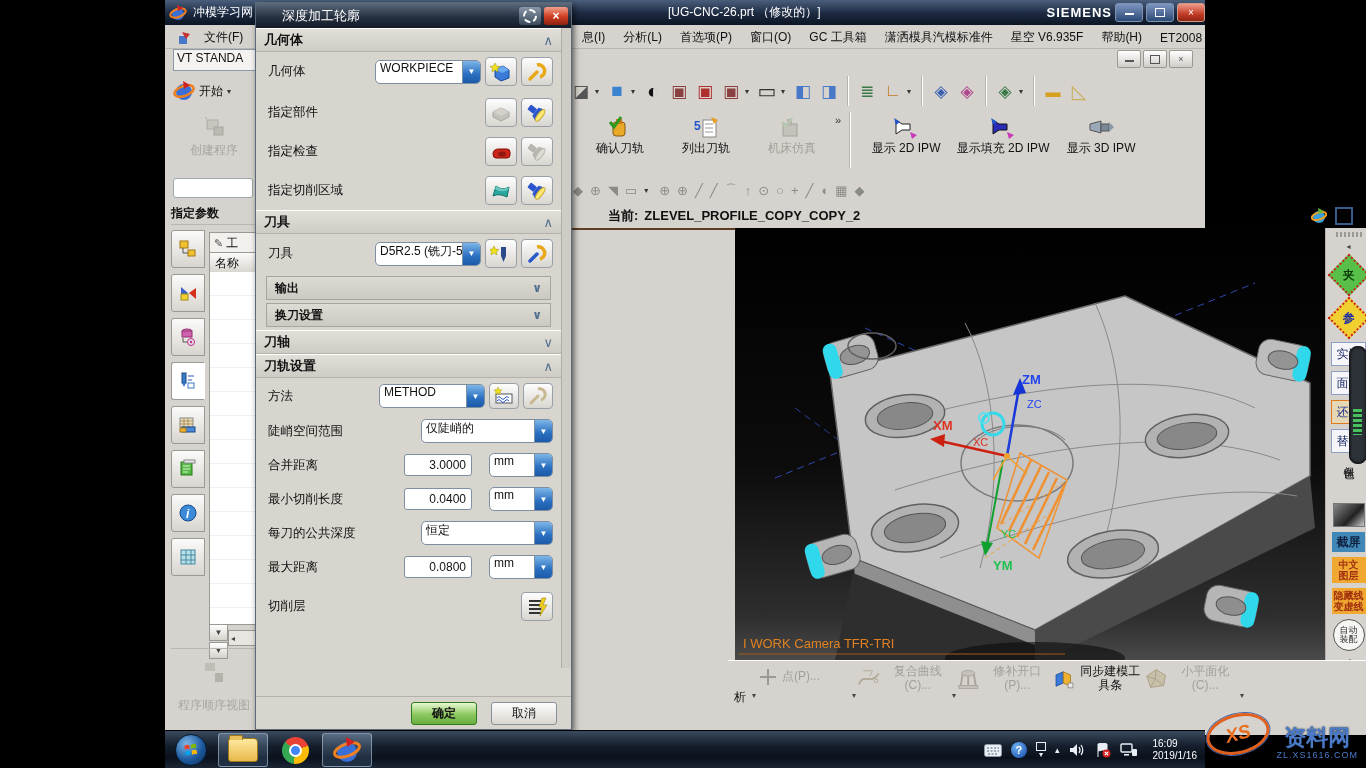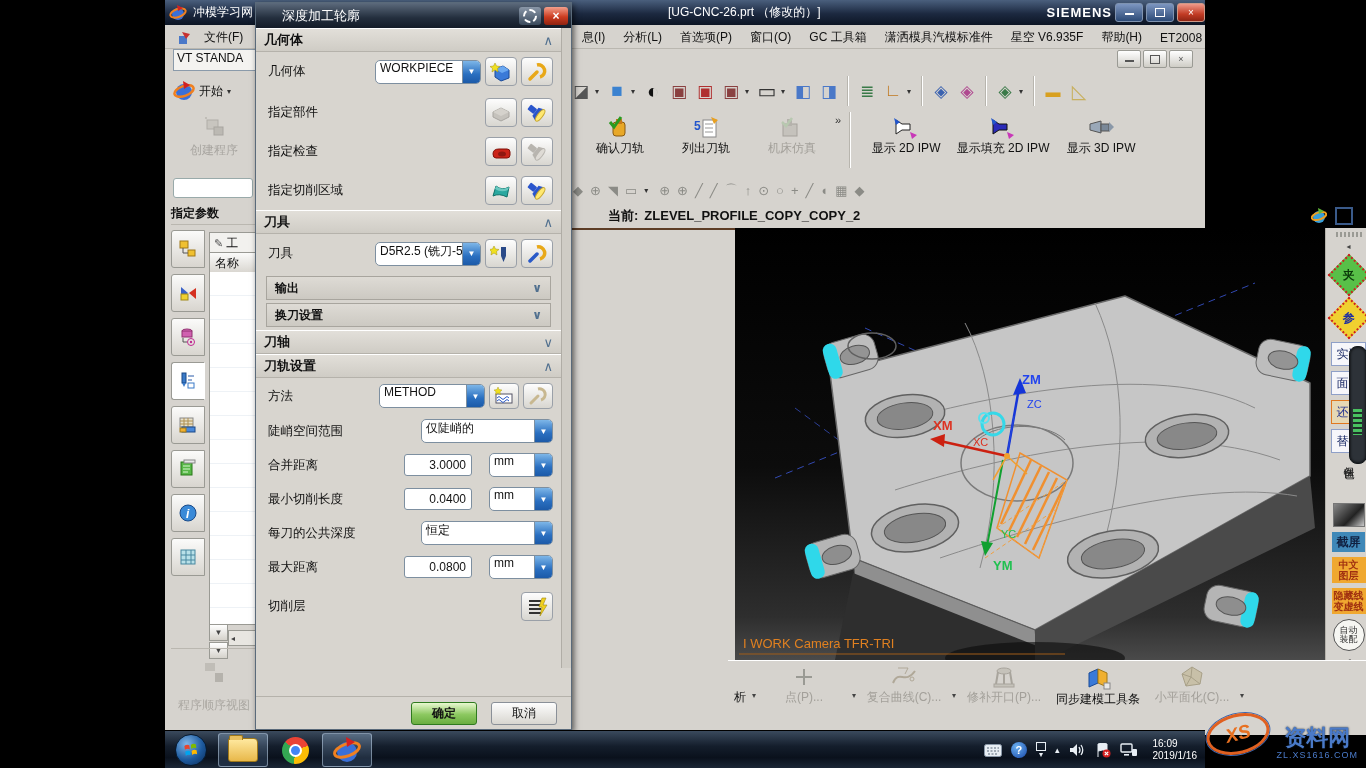--- a/index.html
+++ b/index.html
@@ -111,21 +111,21 @@
            display:flex;flex-direction:column;align-items:center;justify-content:center;}
   .rcircle{width:30px;height:30px;border:1px solid #555;border-radius:50%;background:#f6f6f2;color:#333;font-size:9px;line-height:1.05;
            display:flex;flex-direction:column;align-items:center;justify-content:center;}
   .navslider{left:1184px;top:346px;width:16px;height:116px;background:#2d3238;border-radius:8px;border:1px solid #14181c;z-index:20;
              box-shadow:inset 0 0 3px #000;}
   .navslider .ticks{position:absolute;left:3px;top:62px;width:9px;height:26px;
              background:repeating-linear-gradient(#49c060 0 3px,#1e3028 3px 5px);}
   .statusicons{left:1146px;top:205px;width:58px;height:22px;display:flex;align-items:center;gap:8px;}
   
   .botbar{left:563px;top:660px;width:642px;height:70px;background:#d6d3ce;border-top:1px solid #fff;display:flex;align-items:flex-start;padding-top:4px;}
-  .botitem{display:flex;flex-direction:column;align-items:center;gap:2px;width:96px;}
+  .botitem{display:flex;flex-direction:row;align-items:center;gap:2px;width:96px;}
   .botitem .lbl{font-size:12px;text-align:center;line-height:1.15;}
   .botsep{font-size:8px;color:#444;margin-top:26px;}
   
   .taskbar{left:165px;top:730px;width:1040px;height:38px;background:linear-gradient(#3a4a5d,#141e2c 40%,#0a111c 70%,#1c2838);border-top:1px solid #000;display:flex;align-items:center;z-index:40;}
   .tbtn{width:50px;height:34px;margin:0 1px;display:flex;align-items:center;justify-content:center;border-radius:3px;}
   .tbtn.active{background:linear-gradient(rgba(160,190,220,.35),rgba(60,90,130,.25));border:1px solid rgba(200,220,240,.5);box-sizing:border-box;}
   .orb{width:30px;height:30px;border-radius:50%;background:radial-gradient(circle at 35% 30%,#7fb6e8,#1d5a9e 55%,#0a2a55);
        border:1px solid #061a30;display:flex;align-items:center;justify-content:center;}
   .tray{margin-left:auto;display:flex;align-items:center;gap:9px;color:#e8eef4;padding-right:8px;}
   .clock{font-size:10px;color:#fff;line-height:1.25;padding-left:6px;}

